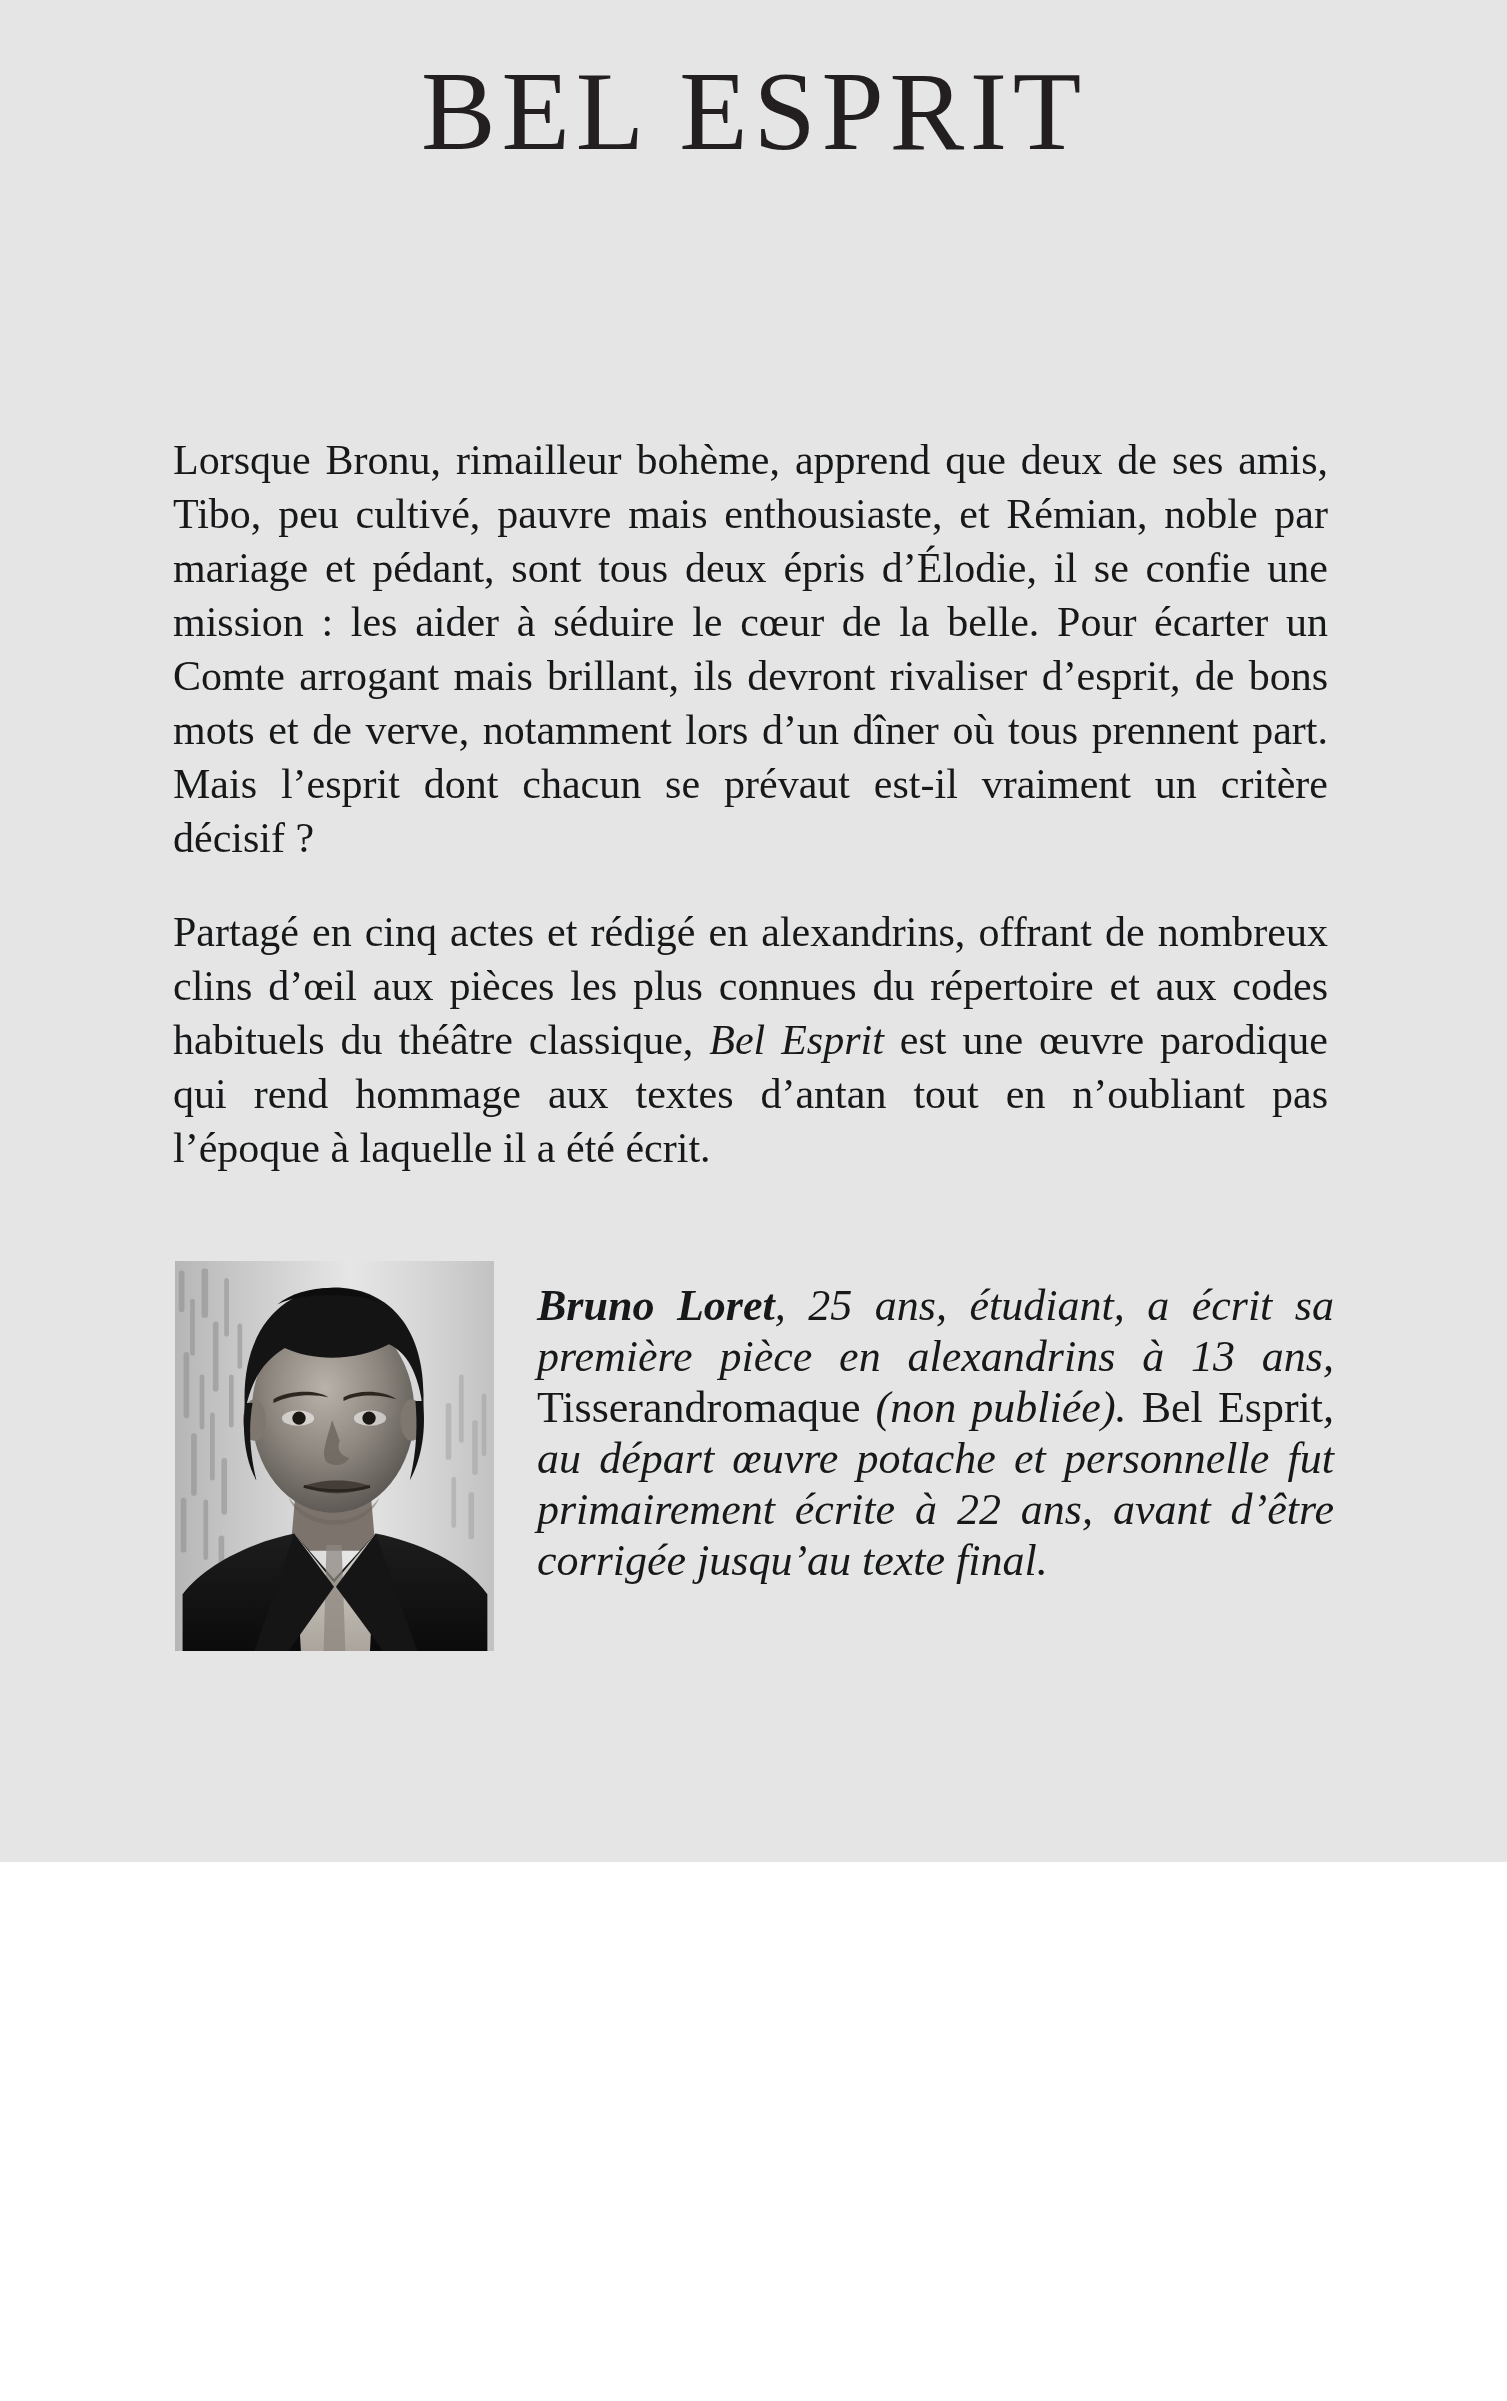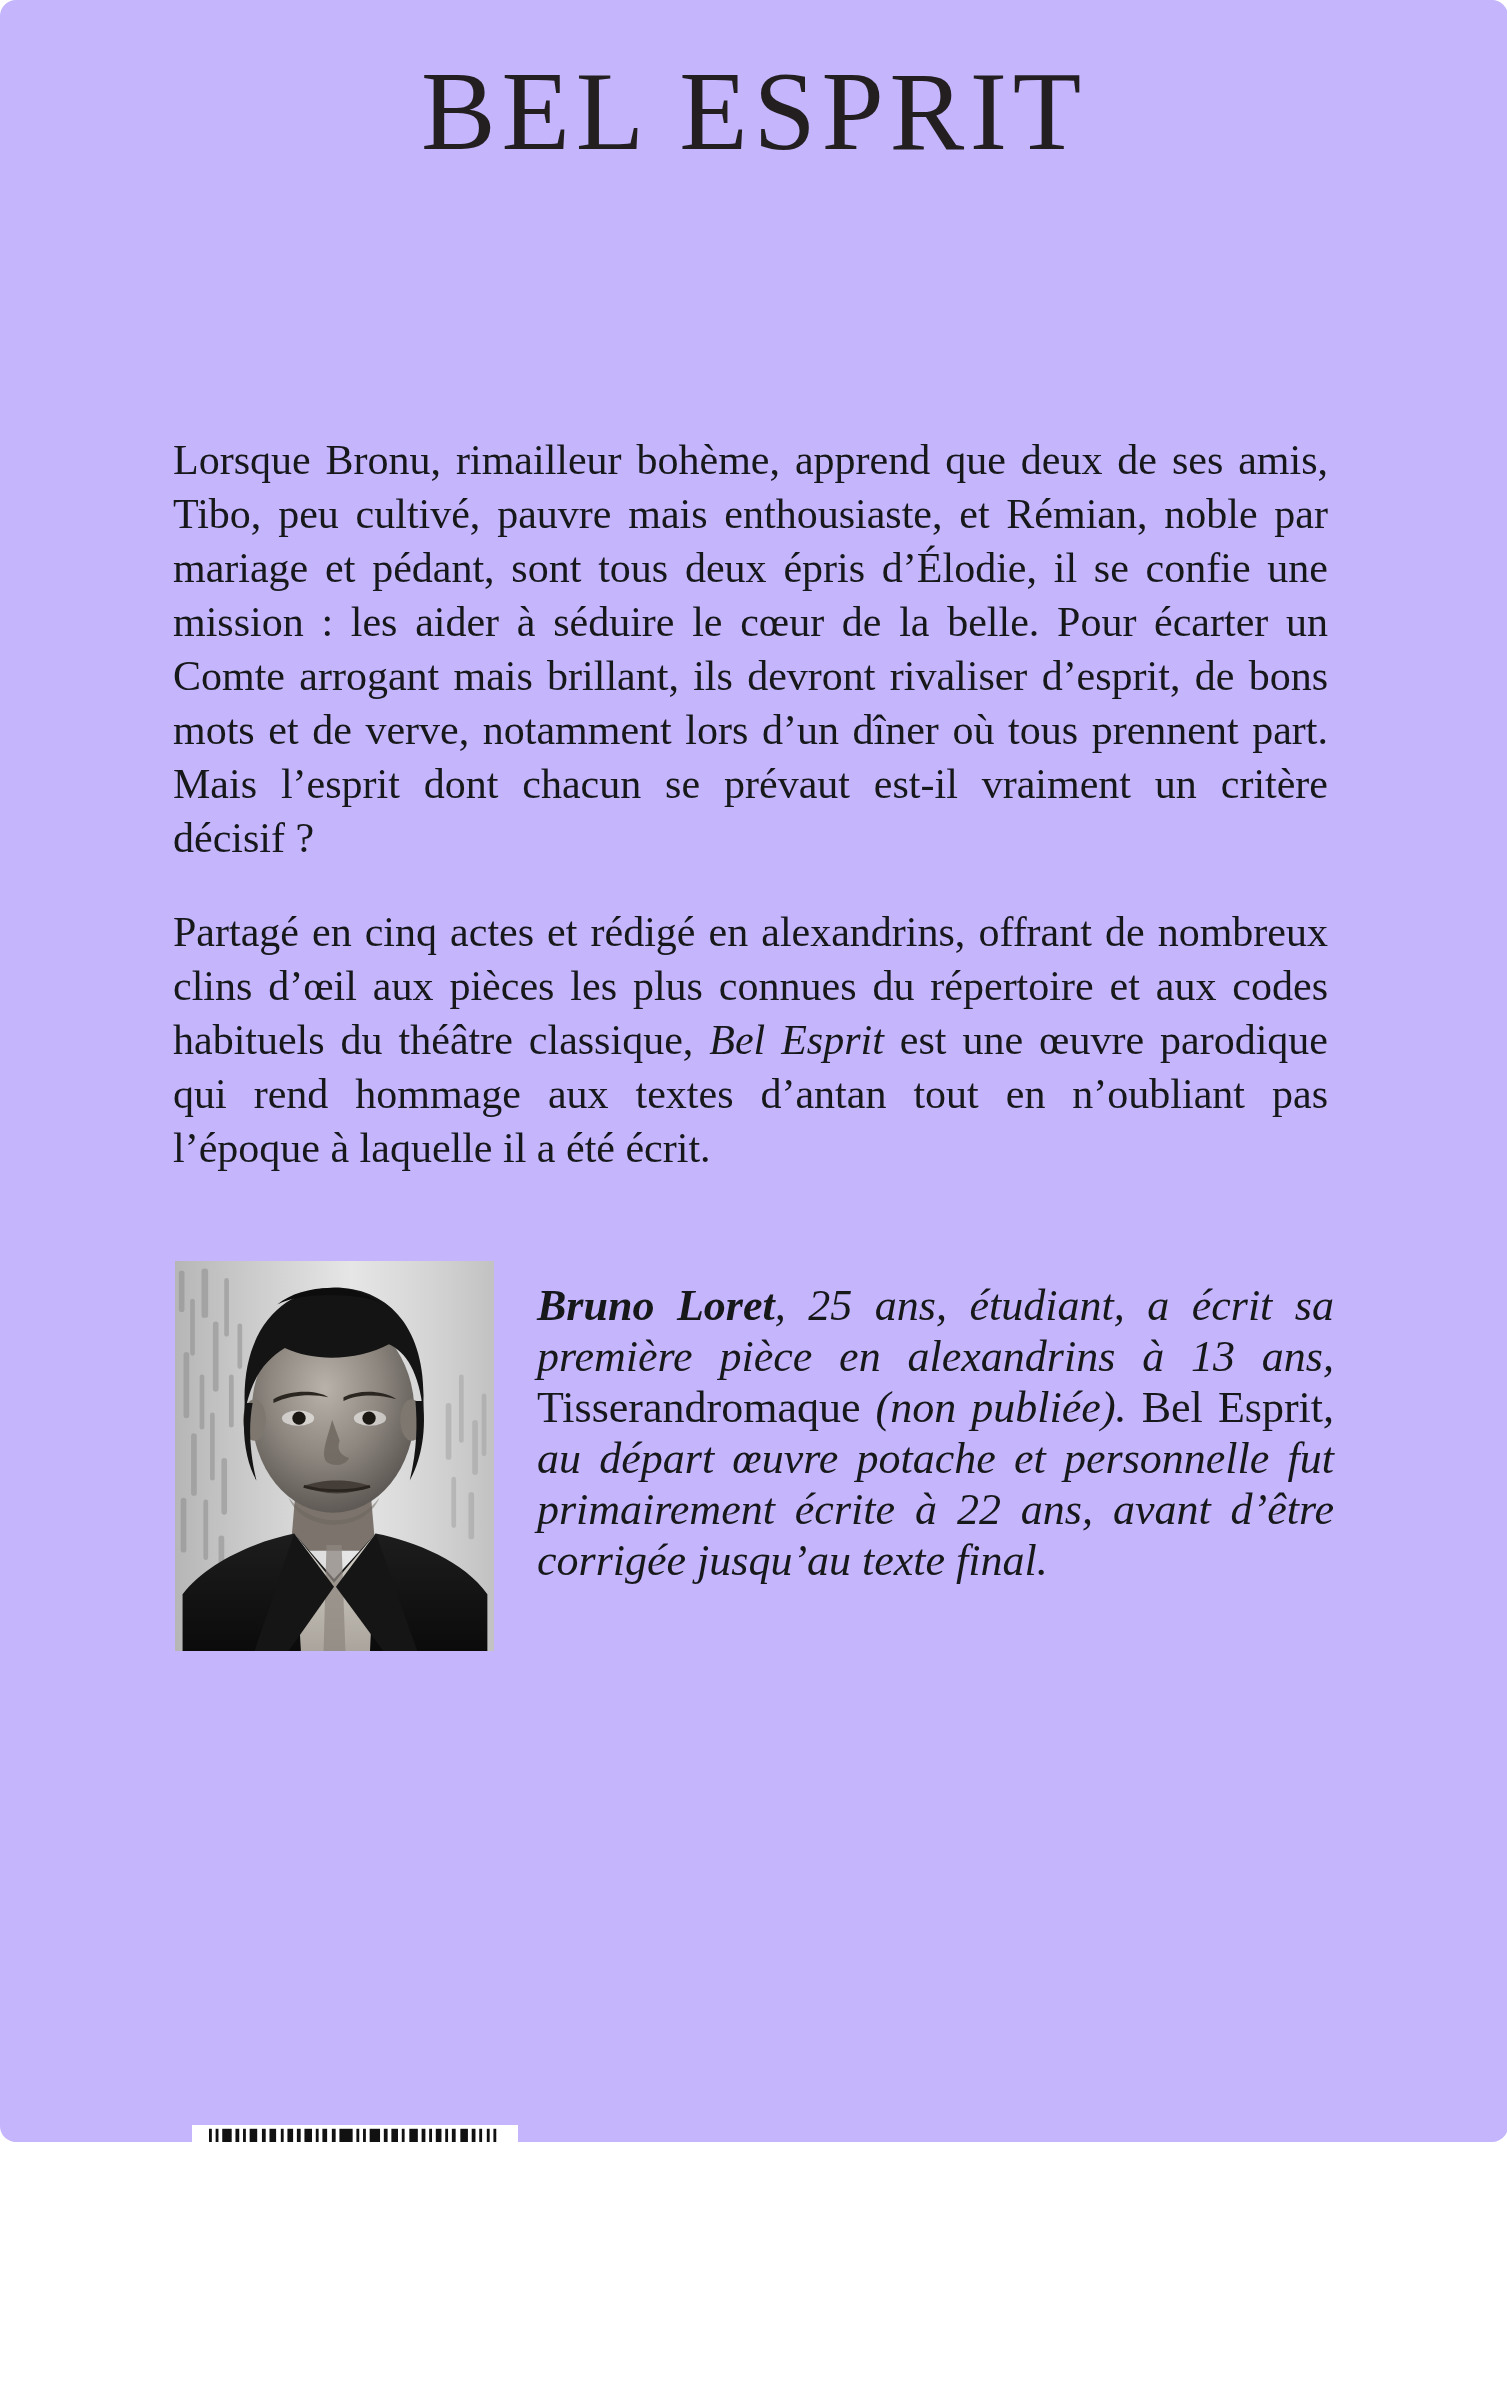--- a/index.html
+++ b/index.html
@@ -7,24 +7,23 @@
     padding: 0;
     background: #ffffff;
   }
   body {
     font-family: "Liberation Serif", "DejaVu Serif", serif;
     color: #1a1a1a;
   }
   .page {
     position: relative;
     width: 1508px;
-    height: 2142px;
-    background: #c4b5fd;
+    height: 1862px;
+    background: #e5e5e5;
     overflow: hidden;
-    border-radius: 16px;
   }
 
   
   .title-block {
     position: absolute;
     left: 0;
     top: 55px;
     width: 1508px;
     text-align: center;
   }

